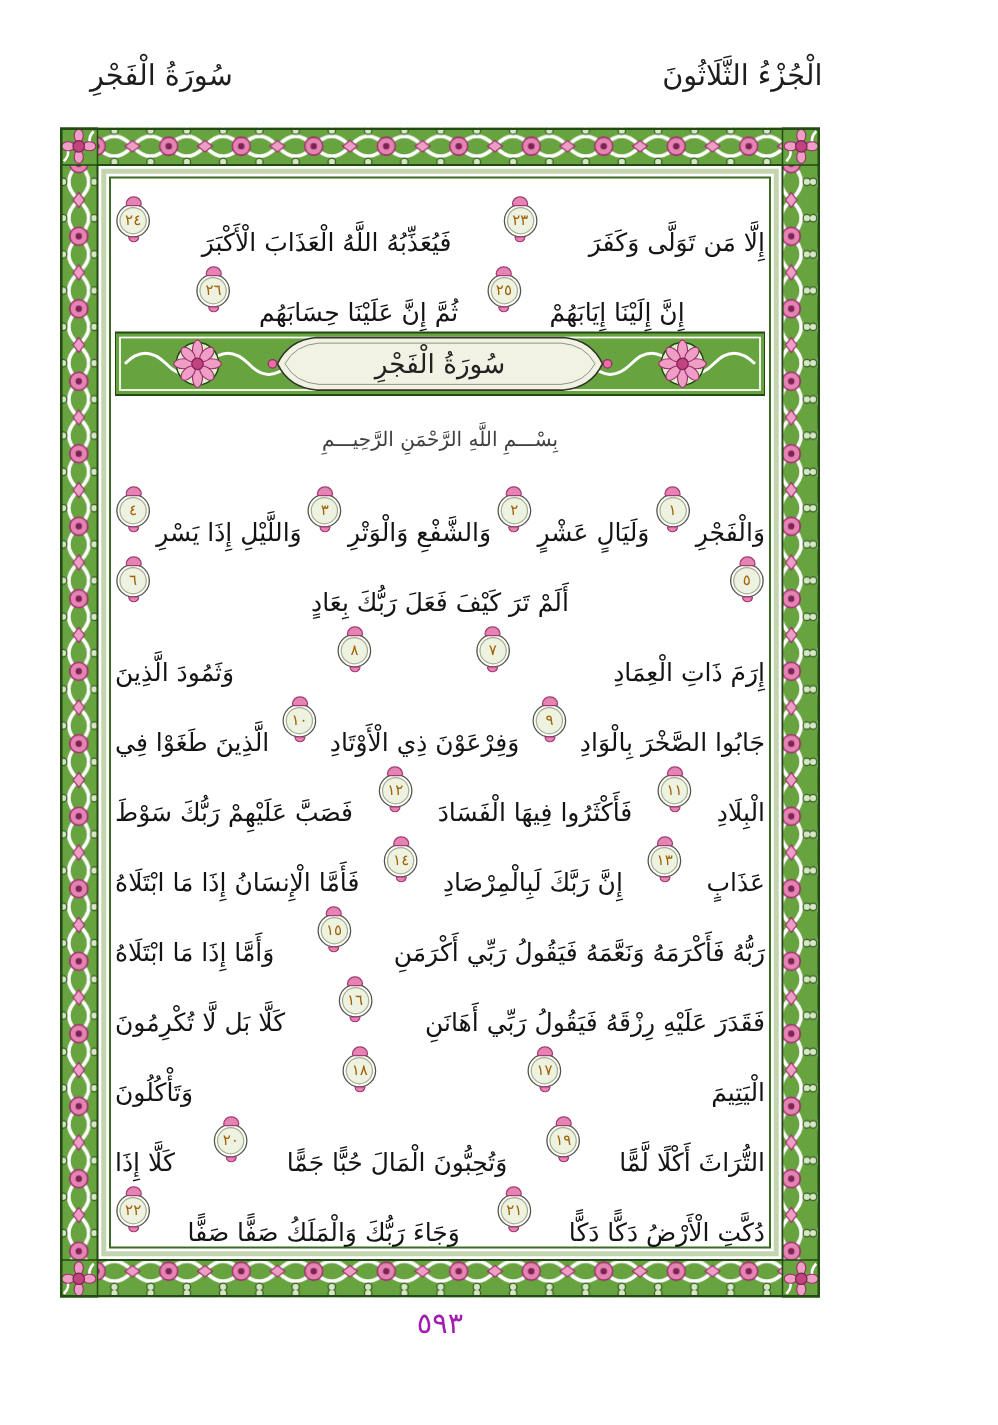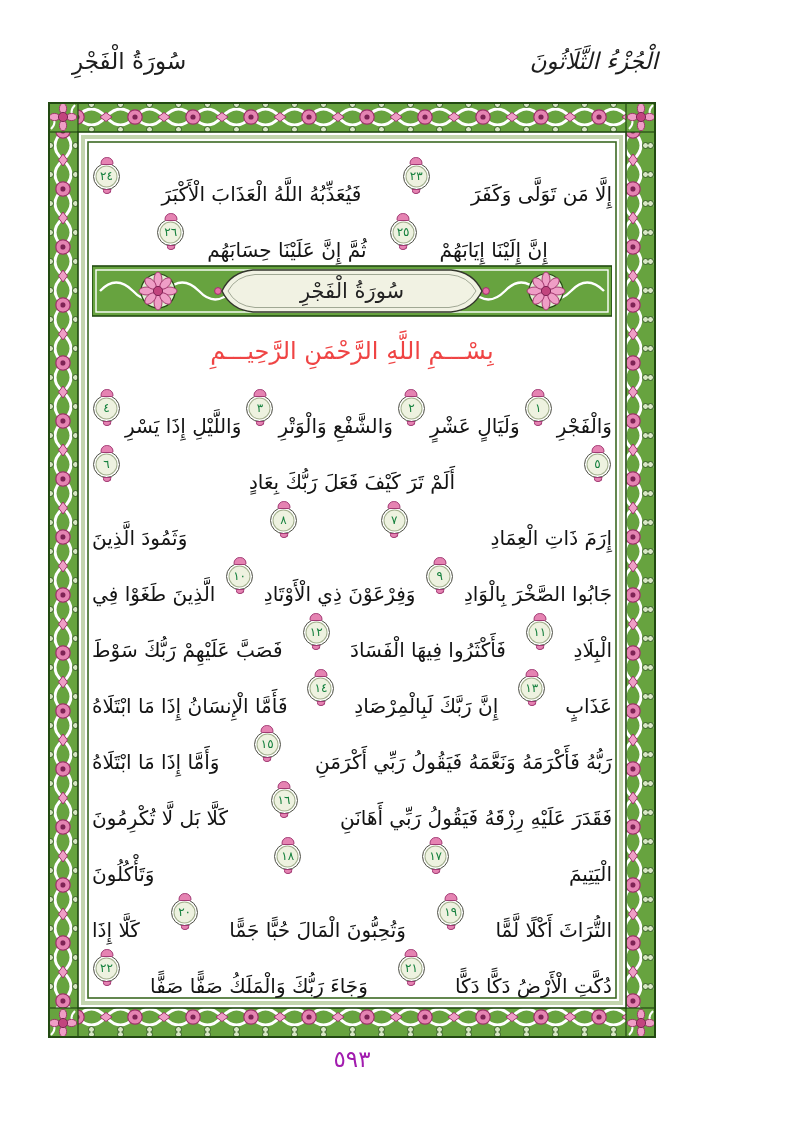--- a/index.html
+++ b/index.html
@@ -2,58 +2,58 @@
 <html lang="ar"><head>
 <meta charset="utf-8">
 <style>
   * { margin:0; padding:0; box-sizing:border-box; }
   html,body { width:798px; height:1140px; background:#ffffff; overflow:hidden;
               font-family:"DejaVu Sans", sans-serif; }
   #page { position:relative; width:798px; height:1140px; background:#ffffff; direction:rtl; }
 
   
   .running-head { position:absolute; top:48px; font-size:23px; color:#1d1d1d; white-space:nowrap; }
-  .head-right { right:140px;font-style:italic; }
+  .head-right { right:140px; }
   .head-left  { left:72px; }
 
   
   #frame-svg { position:absolute; left:48px; top:102px; }
 
   
   #text-area { position:absolute; left:92px; top:148px; width:520px; height:856px;
                direction:rtl; color:#141414; }
   .line { display:flex; direction:rtl; align-items:center; height:56px;
           font-size:20px; line-height:1; }
   .line.justify { justify-content:space-between; }
   .line.center  { justify-content:center; gap:22px; }
   .txt { white-space:nowrap;margin-top:36px; }
 
   
   .aya { position:relative; display:inline-flex; align-items:center; justify-content:center;
          width:27px; height:27px; border-radius:50%; flex:0 0 auto;
          background:#eef2e0; border:1.5px solid #54544e;
          box-shadow: inset 0 0 0 1.5px #ffffff, inset 0 0 0 2.5px #a3b08e; margin:0 1px; }
-  .aya .num { font-size:12px; color:#15803d; }
+  .aya .num { font-size:12px; color:#a16207; }
   .aya .crown { position:absolute; top:-7px; left:50%; transform:translateX(-50%);
                 width:13px; height:8px; background:#e583b2; border:1px solid #a23a74;
                 border-radius:7px 7px 2px 2px; }
   .aya .tail  { position:absolute; bottom:-5px; left:50%; transform:translateX(-50%);
                 width:9px; height:5px; background:#e583b2; border:1px solid #a23a74;
                 border-radius:0 0 5px 5px; }
 
   
   .banner-row { position:relative; height:62px; }
   .banner-row svg { position:absolute; left:0; top:1px; }
   .banner-title { position:absolute; left:0; right:0; top:0; height:62px;
                   display:flex; align-items:center; justify-content:center;
                   font-size:21px; color:#222222; }
 
   
   .bismillah-row { height:58px; display:flex; align-items:center; justify-content:center;
-                   font-size:24px; color:#ef4444; }
+                   font-size:16px; color:#404040; }
 
   
   #page-number { position:absolute; left:48px; top:1046px; width:608px; text-align:center;
                  font-size:23px; color:#a21caf; }
 </style>
 </head>
 <body>
 
 <div id="page">
 

